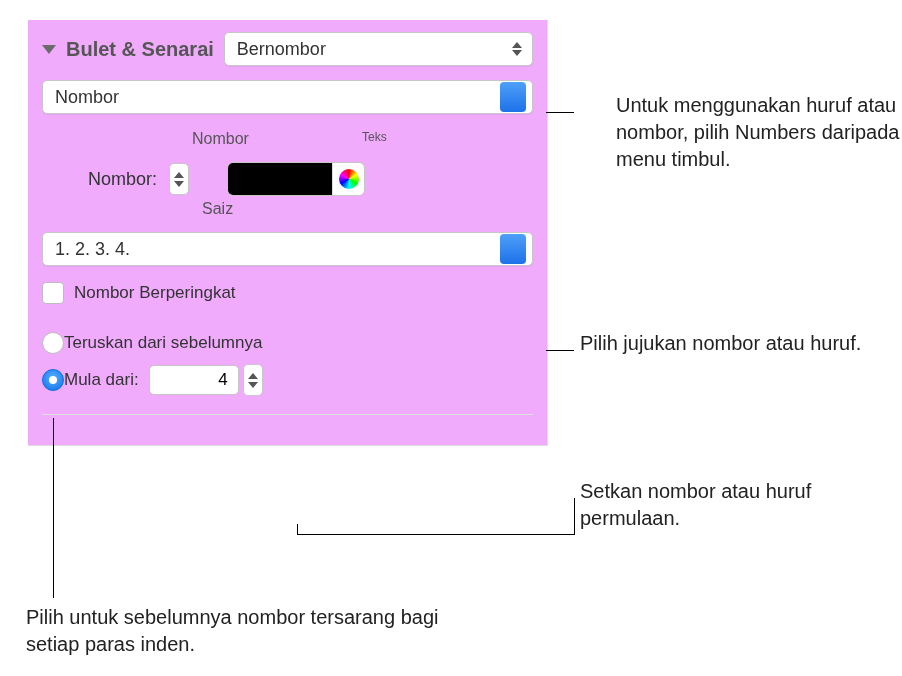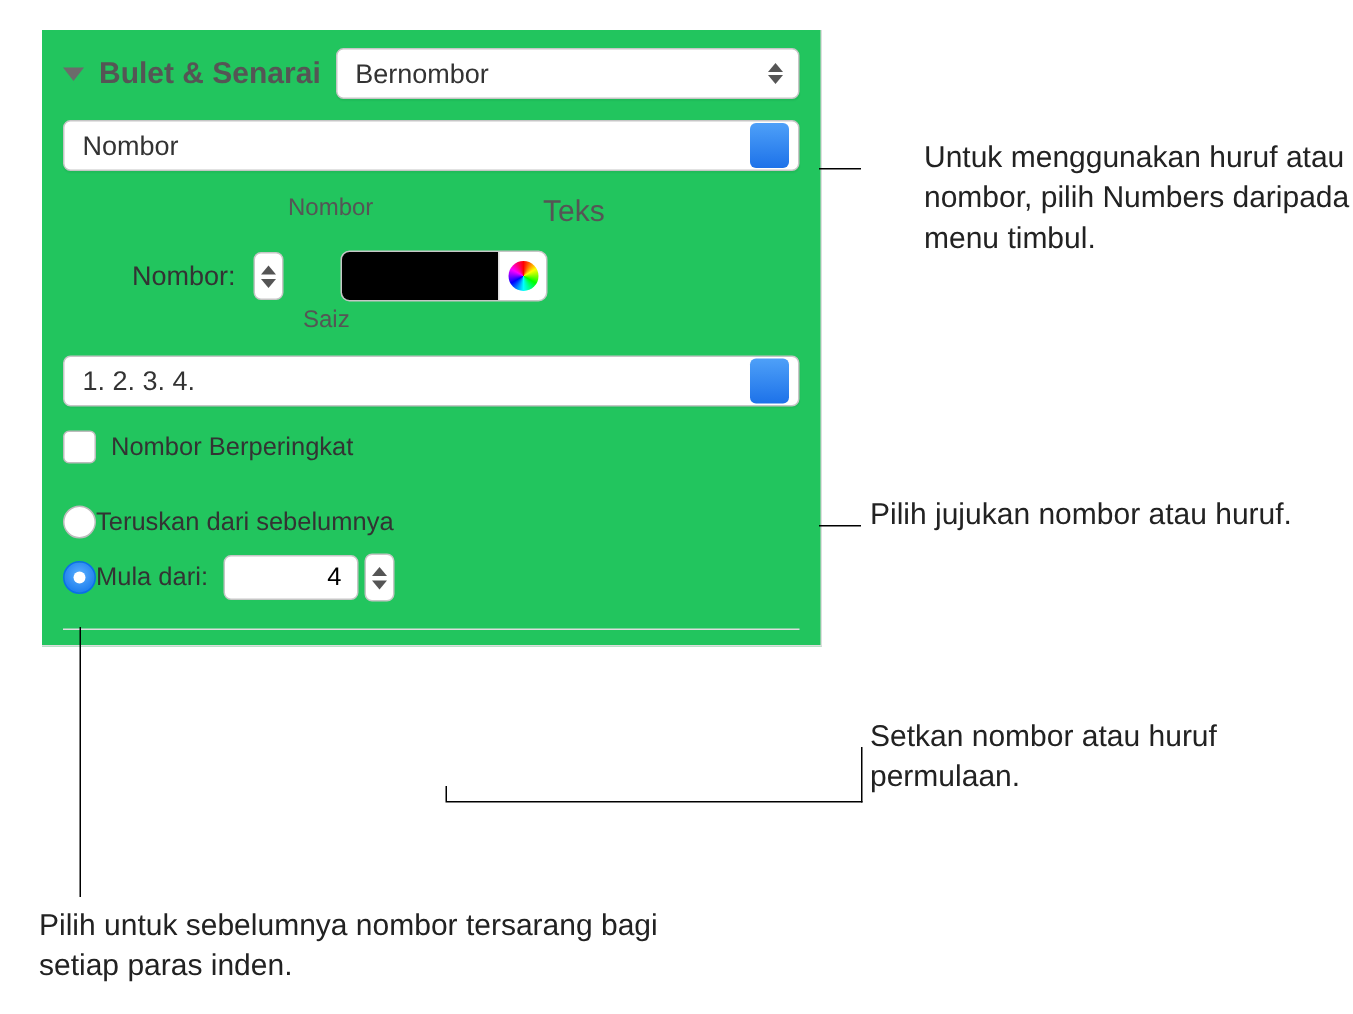--- a/index.html
+++ b/index.html
@@ -10,25 +10,25 @@
       background: #fff;
       width: 902px;
       height: 676px;
       position: relative;
     }
     .panel {
       position: absolute;
       left: 28px;
       top: 20px;
       width: 520px;
-      background: #22c55e;
+      background: #f0abfc;
       border: 1px solid #ddd;
       border-left: none;
       border-top: none;
-      padding: 12px 14px 10px 14px;
+      padding: 12px 14px 30px 14px;
     }
     .header-row {
       display: flex;
       align-items: center;
       gap: 10px;
       margin-bottom: 14px;
     }
     .disclosure {
       width: 0;
       height: 0;
@@ -152,21 +152,21 @@
       width: 0; height: 0;
       border-left: 5px solid transparent;
       border-right: 5px solid transparent;
       border-top: 6px solid #555;
     }
     .sub-labels {
       display: flex;
       margin-bottom: 14px;
     }
     .sub-labels .a { margin-left: 150px; width: 110px; font-size: 16px; color: #555; }
-    .sub-labels .b { margin-left: 60px; width: 110px; font-size: 20px; color: #555; }
+    .sub-labels .b { margin-left: 60px; width: 110px; font-size: 12px; color: #555; }
     .color-row {
       display: flex;
       align-items: center;
       gap: 38px;
       margin-bottom: 4px;
     }
     .color-well {
       display: flex;
       align-items: center;
       width: 138px;

